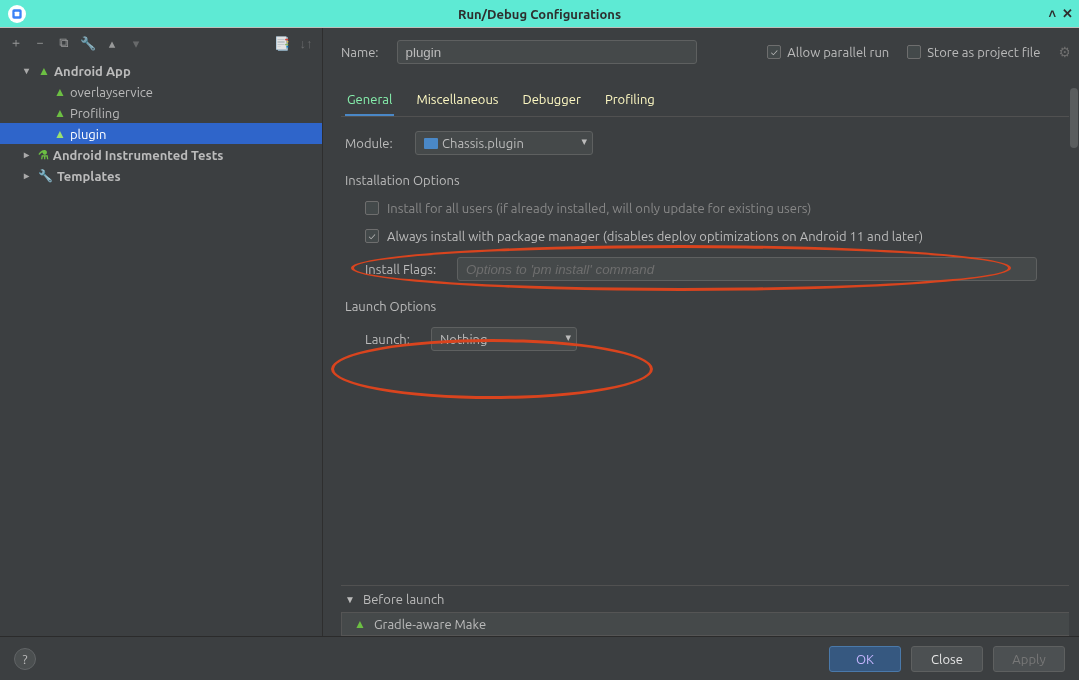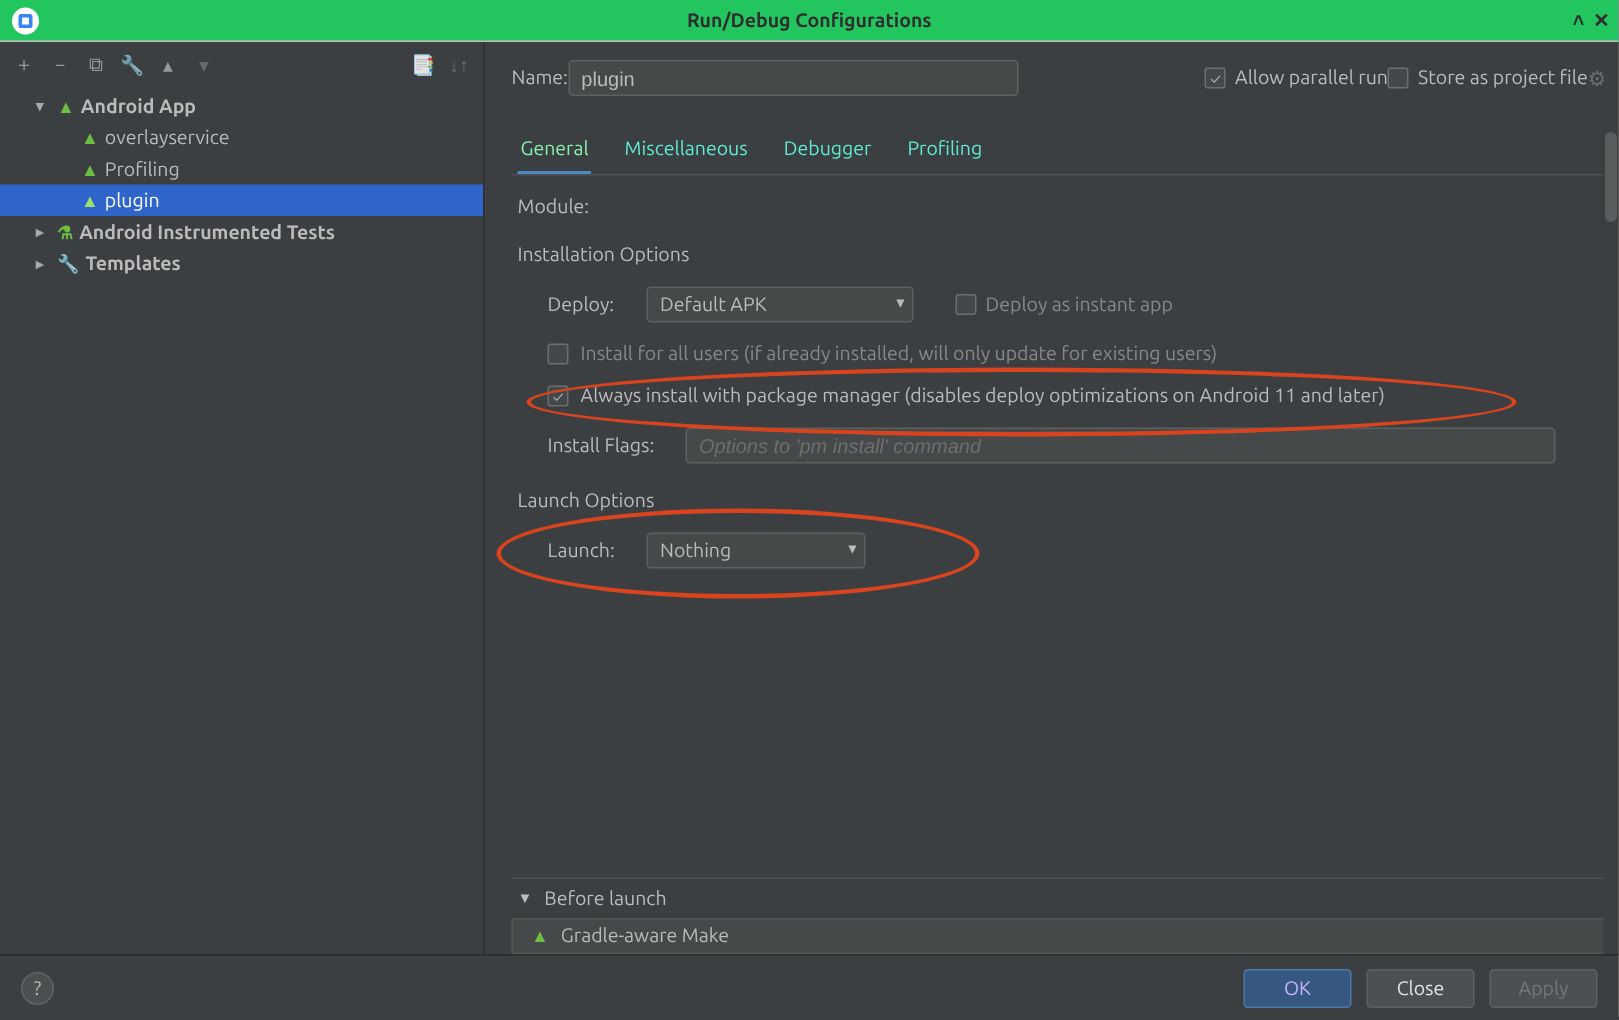--- a/index.html
+++ b/index.html
@@ -7,21 +7,21 @@
     font-family: -apple-system, "Segoe UI", Ubuntu, sans-serif;
     font-size: 13px;
     color: #bbbbbb;
     background: #dcdad5;
     width: 1079px;
     height: 680px;
     overflow: hidden;
   }
   .titlebar {
     height: 28px;
-    background: #22c55e;
+    background: #5eead4;
     display: flex;
     align-items: center;
     position: relative;
     border-bottom: 1px solid #bfbfbb;
   }
   .titlebar .app-icon {
     width: 18px; height: 18px;
     margin-left: 8px;
     background: #fff;
     border-radius: 9px;
@@ -85,21 +85,21 @@
   .flask-icon { color:#6cbf43; font-size:12px; }
   .wrench-icon { color:#a9a9a9; font-size:12px; }
 
   .right-pane {
     flex:1;
     display:flex;flex-direction:column;
     padding: 12px 8px 0 18px;
     position:relative;
   }
   .name-row {
-    display:flex;align-items:center;
+    display:flex;align-items:center;gap:18px;
     margin-bottom: 22px;
   }
   .name-row input.textfield {
     width: 300px;
   }
   .name-row .spacer { flex:1 }
   .chk { display:flex;align-items:center;gap:6px;color:#bbbbbb;cursor:pointer }
   .chk-box {
     width:14px;height:14px;border:1px solid #6e6e6e;border-radius:2px;background:#43494a;
     display:flex;align-items:center;justify-content:center;font-size:10px;color:#bbbbbb;
@@ -107,21 +107,21 @@
   .chk-box.checked::before { content:"✓"; }
   .gear-dim { color:#6e6e6e; font-size:14px }
 
   .tabs {
     display:flex; gap: 20px;
     border-bottom: 1px solid #515151;
     padding-left: 4px;
   }
   .tab {
     padding: 6px 2px 8px 2px;
-    color:#5eead4;
+    color:#fef9c3;
     cursor:pointer;
     border-bottom: 2px solid transparent;
   }
   .tab.active { border-bottom-color:#4a88c7; color:#86efac;}
   .form-area {
     padding: 14px 4px;
     display:flex;flex-direction:column;gap:14px;
   }
   .form-row { display:flex;align-items:center;gap:14px }
   .form-row .lbl { width: 56px; }
@@ -263,32 +263,28 @@
       <div class="tabs">
         <div class="tab active">General</div>
         <div class="tab">Miscellaneous</div>
         <div class="tab">Debugger</div>
         <div class="tab">Profiling</div>
       </div>
 
       <div class="form-area" style="position:relative">
         <div class="form-row">
           <span class="lbl">Module:</span>
+          <span class="dd-wrap"><span class="dd" style="width:178px">
+                <span class="folder-icon"></span>
+                <span>Chassis.plugin</span>
+              </span></span>
         </div>
 
         <div class="section-title">Installation Options</div>
 
-        <div class="form-row indent">
-          <span style="width:52px">Deploy:</span>
-          <span class="dd-wrap"><span class="dd" style="width:178px">Default APK</span></span>
-          <label class="chk dim" style="margin-left:14px">
-            <span class="chk-box"></span>
-            <span>Deploy as instant app</span>
-          </label>
-        </div>
 
         <label class="check-line dim">
           <span class="chk-box"></span>
           <span>Install for all users (if already installed, will only update for existing users)</span>
         </label>
 
         <label class="check-line">
           <span class="chk-box checked"></span>
           <span>Always install with package manager (disables deploy optimizations on Android 11 and later)</span>
         </label>

